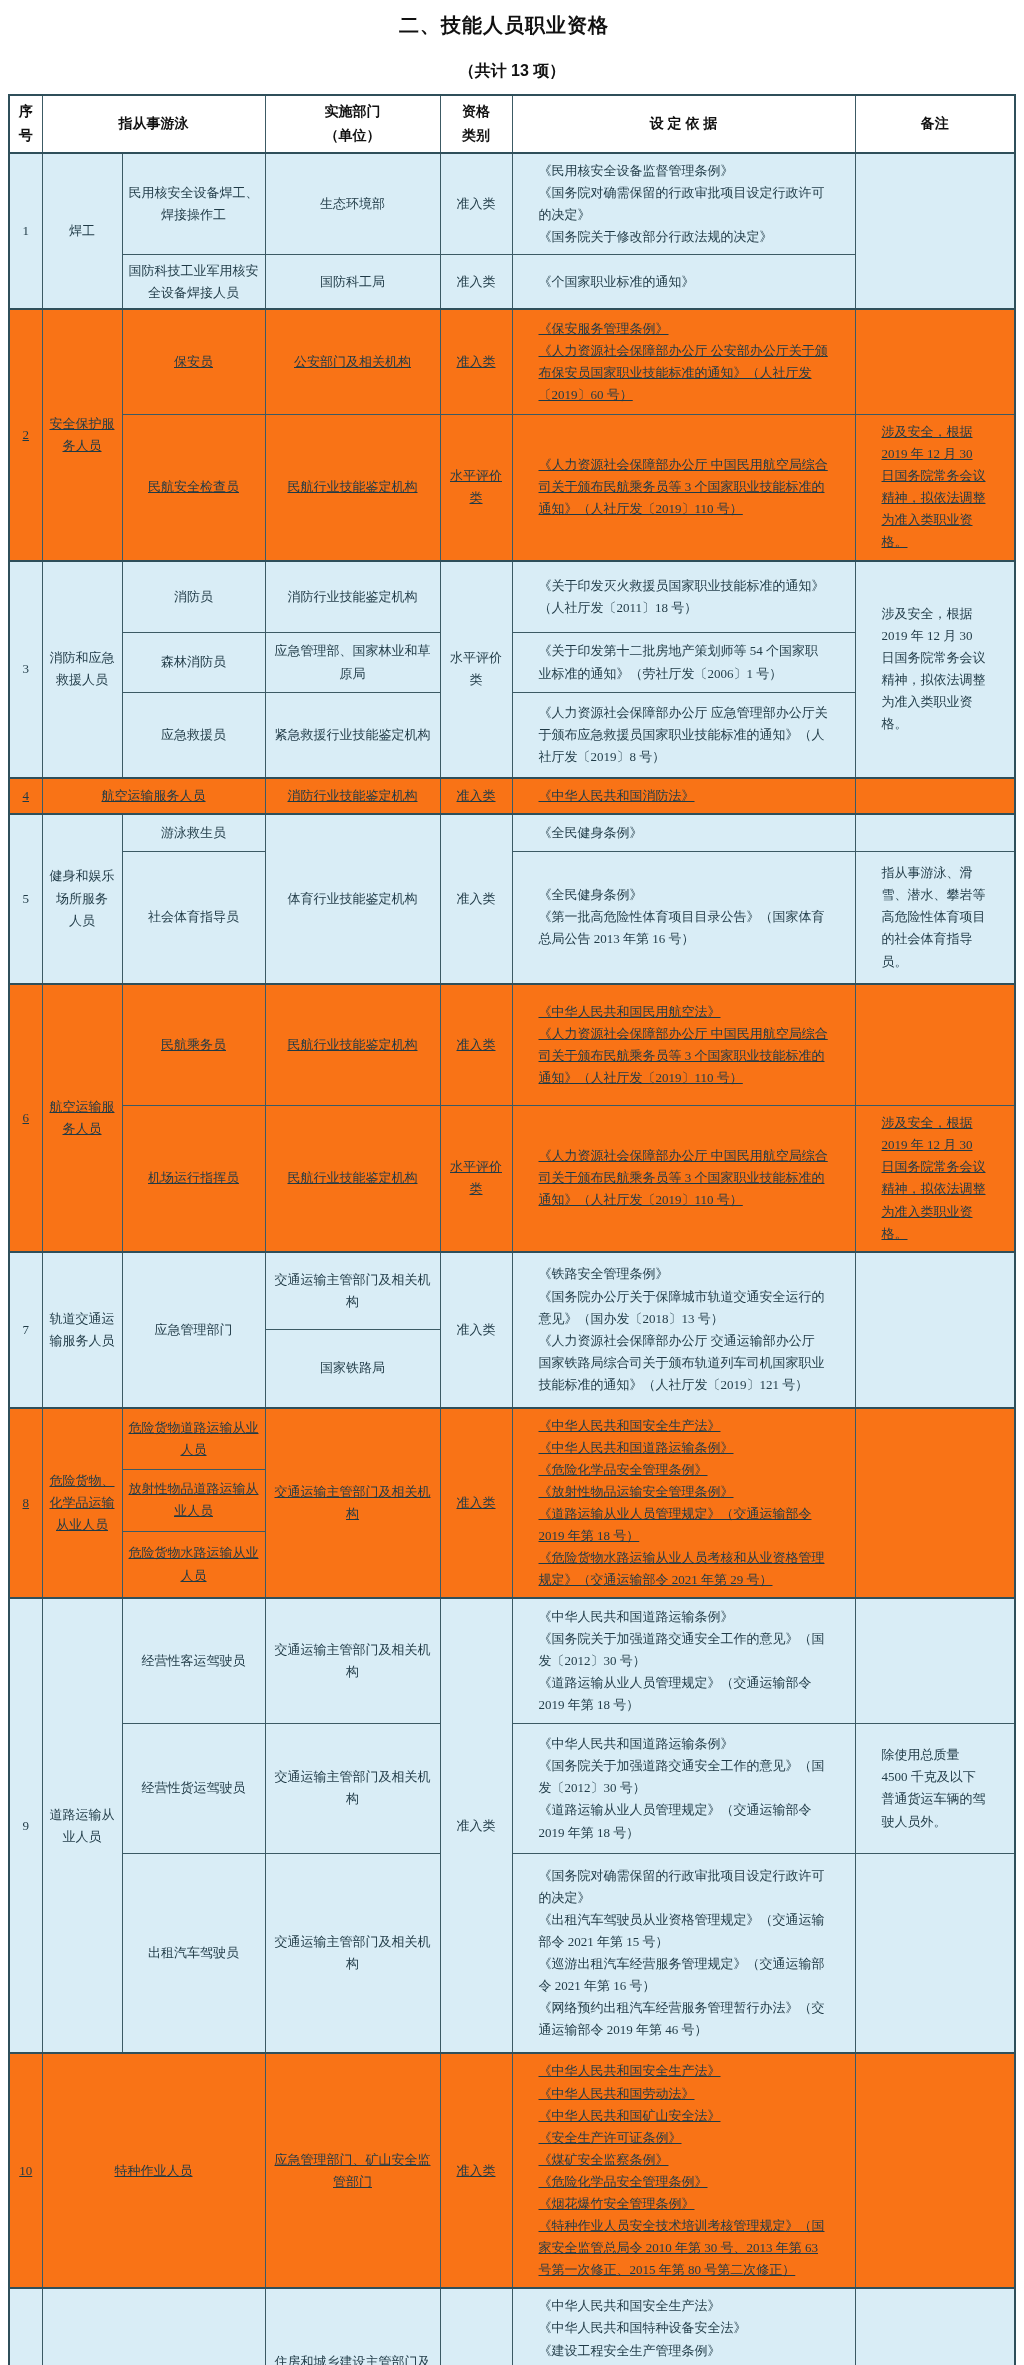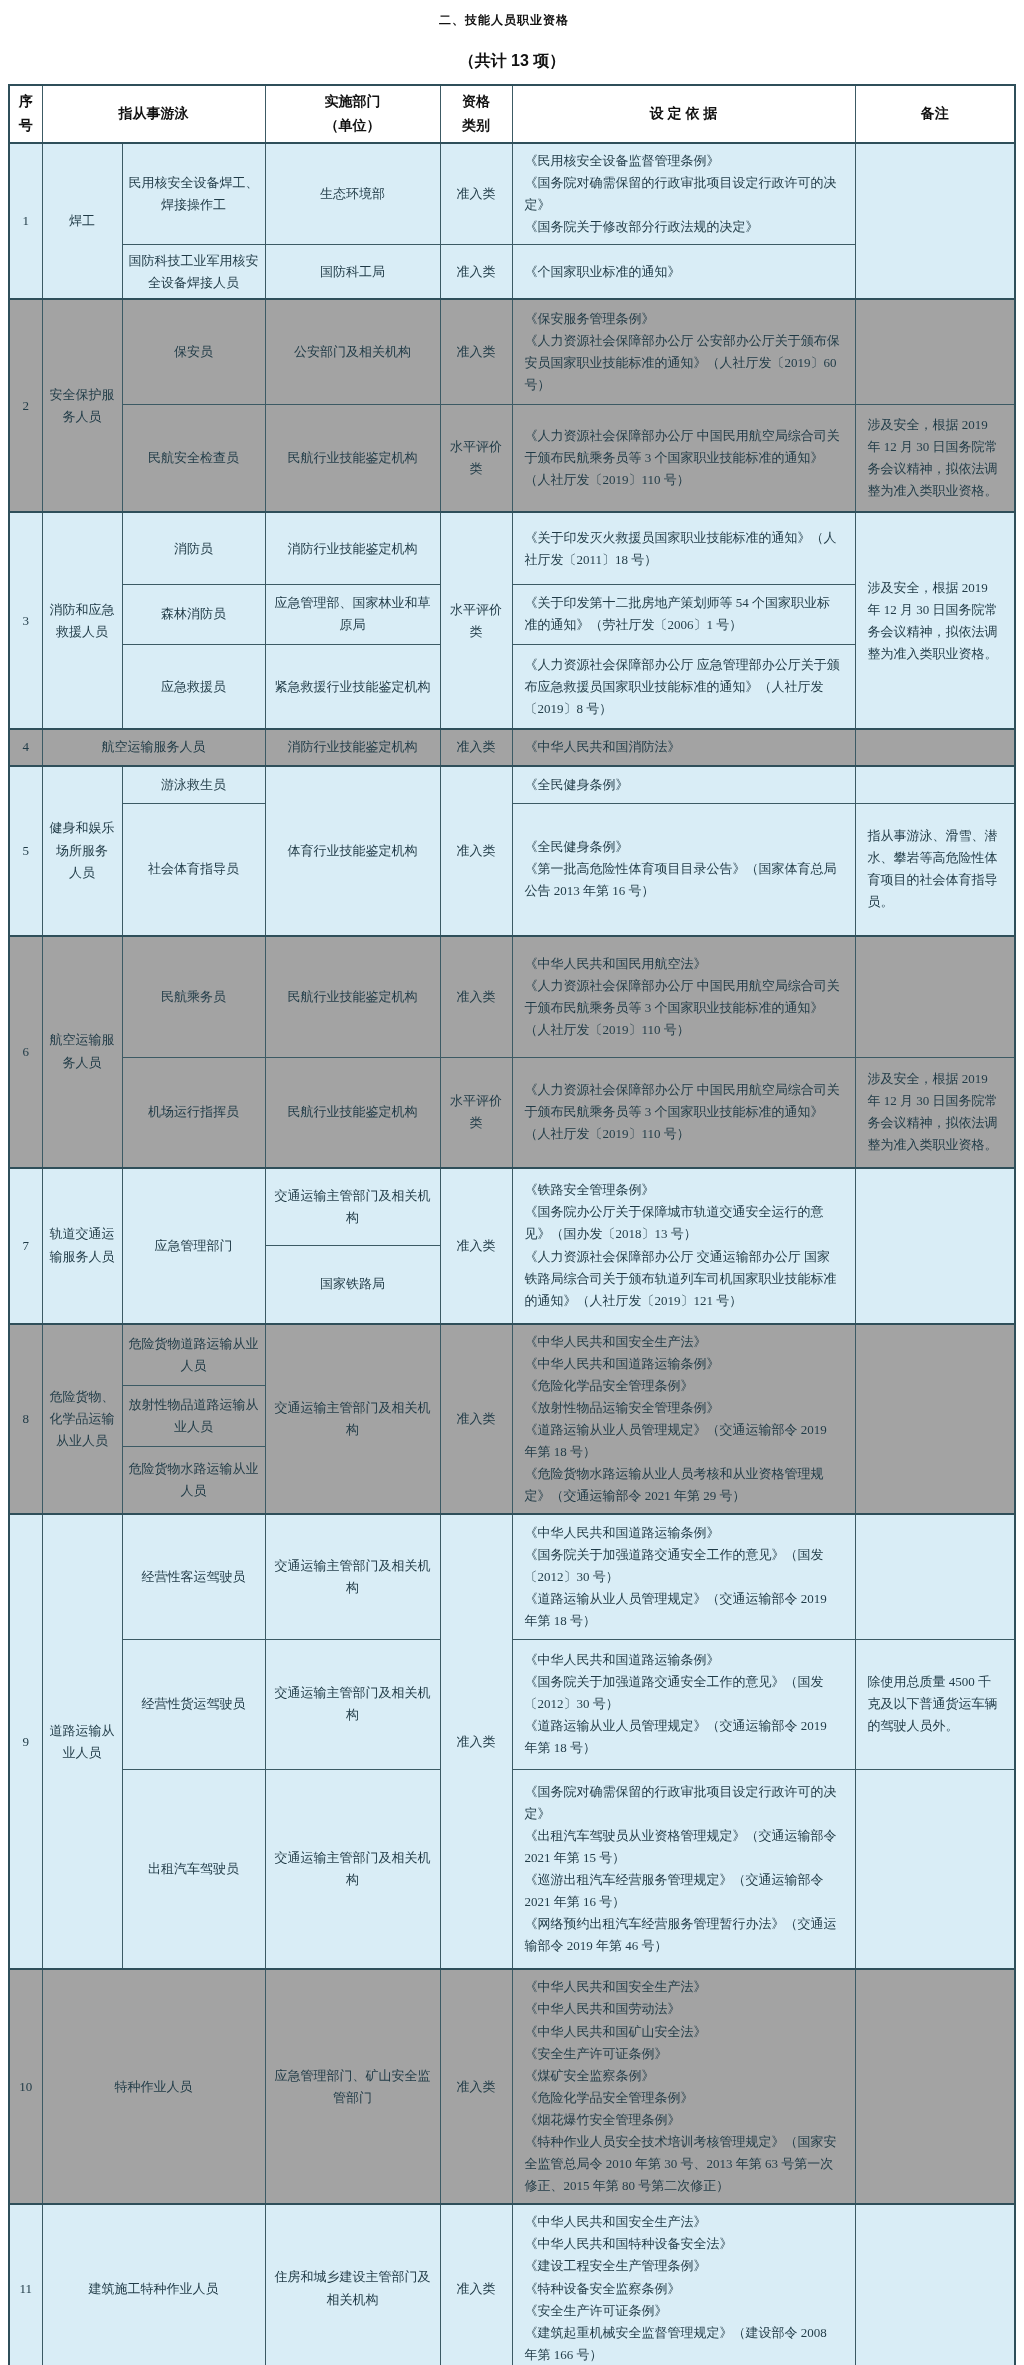--- a/index.html
+++ b/index.html
@@ -7,21 +7,21 @@
   body {
     background: #ffffff;
     color: #1f3a46;
     font-family: "Liberation Serif", serif;
   }
   .page { width: 1024px; margin: 0 auto; background: #fff; padding-bottom: 30px; }
   .page-title {
     text-align: center;
     font-family: "Liberation Sans", sans-serif;
     font-weight: bold;
-    font-size: 12px;
+    font-size: 20px;
     color: #111111;
     margin: 12px 16px 0 0;
     letter-spacing: 1px;
   }
   .page-subtitle {
     text-align: center;
     font-family: "Liberation Sans", sans-serif;
     font-weight: bold;
     font-size: 16px;
     color: #111111;
@@ -55,24 +55,24 @@
     font-family: "Liberation Sans", sans-serif;
     font-weight: bold;
     font-size: 14px;
     height: 52px;
     background: #ffffff;
     border-bottom: 2px solid #2f4f5a;
     color: #111111;
   }
   table.qual td.left {
     text-align: left;
-    padding: 6px 12px;
+    padding: 6px 26px;
   }
   tr.blue td { background: #d9edf6; }
-  tr.white td { background: #a3a3a3; }
+  tr.white td { background: #f97316; text-decoration: underline; }
   tr.major td { border-top: 2px solid #2f4f5a; }
 </style>
 </head>
 <body>
 
 <div class="page">
   <h1 class="page-title">二、技能人员职业资格</h1>
   <div class="page-subtitle">（共计 13 项）</div>
   <table class="qual">
     <colgroup>

